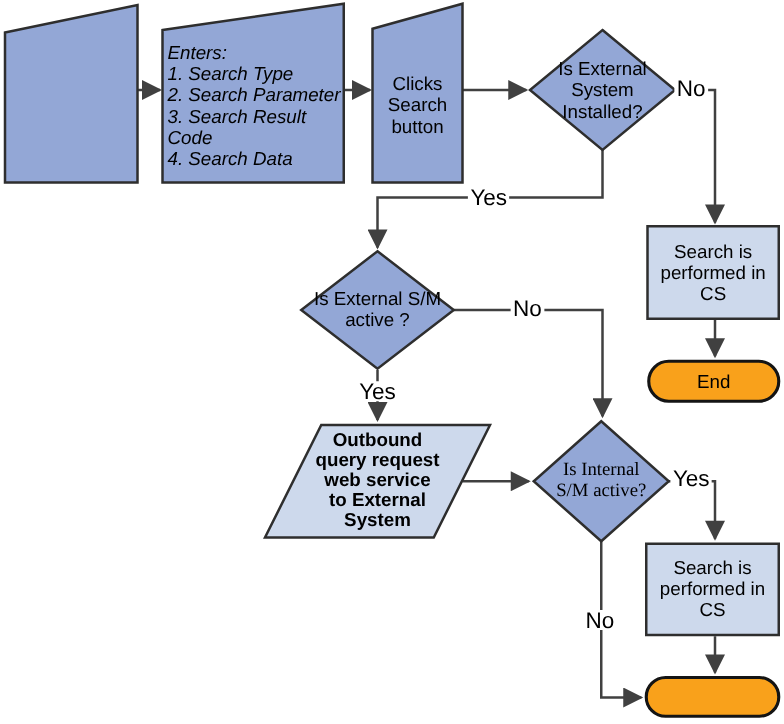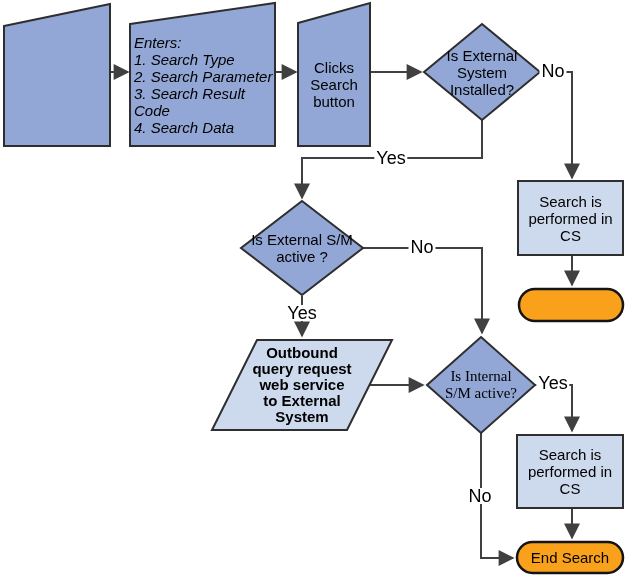--- a/index.html
+++ b/index.html
@@ -88,32 +88,32 @@
 3. Search Result Code
 4. Search Data</div>
   <div class="node-text" style="left:298px; top:23px; width:72px; height:123px;">Clicks
 Search
 button</div>
   <div class="node-text" style="left:424px; top:24px; width:116px; height:96px;">Is External
 System
 Installed?</div>
   <div class="node-text" style="left:518px; top:181px; width:105px; height:74px;">Search is
 performed in CS</div>
+  <div class="node-text" style="left:519px; top:289px; width:104px; height:32px;">End</div>
   <div class="node-text" style="left:241px; top:201px; width:122px; height:94px;">Is External S/M
 active ?</div>
   <div class="node-text tight" style="left:212px; top:340px; width:180px; height:90px;font-weight:bold;">Outbound
 query request
 web service
 to External
 System</div>
   <div class="node-text" style="left:427px; top:337px; width:108px; height:96px;font-family:Liberation Serif, serif;">Is Internal
 S/M active?</div>
   <div class="node-text" style="left:517px; top:435px; width:106px; height:73px;">Search is
 performed in CS</div>
-  <div class="node-text" style="left:517px; top:542px; width:106px; height:31px;">End Search</div>
 
   <span class="edge-label" style="left:553px; top:71px;">No</span>
   <span class="edge-label" style="left:391px; top:158px;">Yes</span>
   <span class="edge-label" style="left:422px; top:247px;">No</span>
   <span class="edge-label" style="left:302px; top:313px;">Yes</span>
   <span class="edge-label" style="left:553px; top:383px;">Yes</span>
   <span class="edge-label" style="left:480px; top:496px;">No</span>
 
 </div>
 

